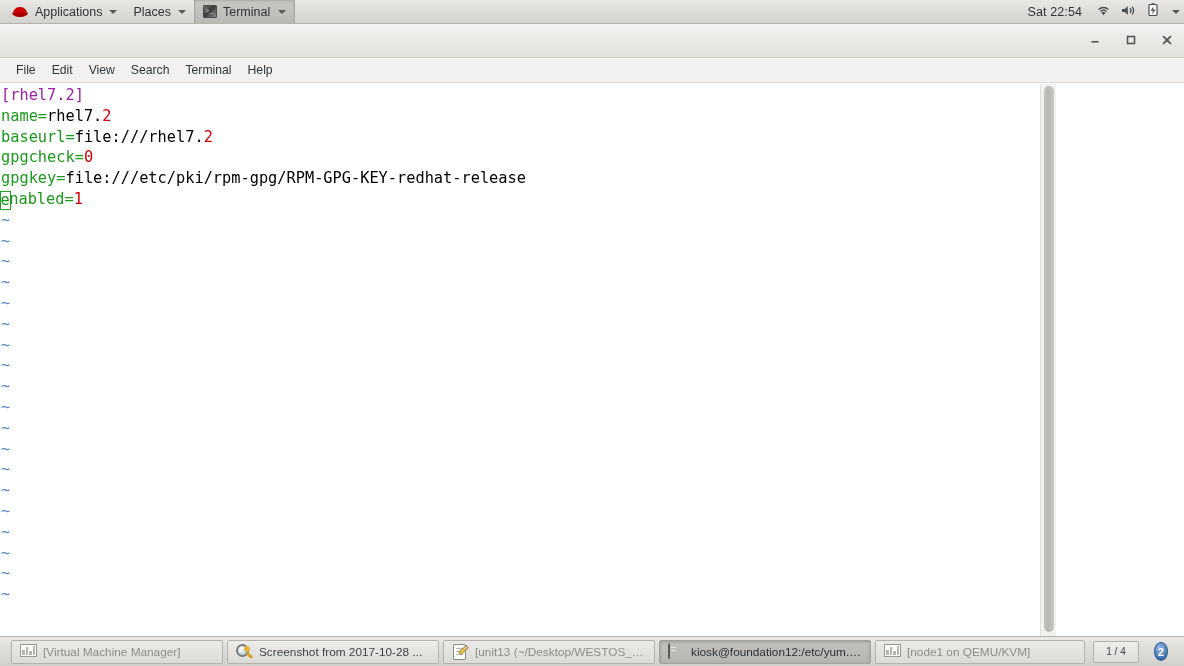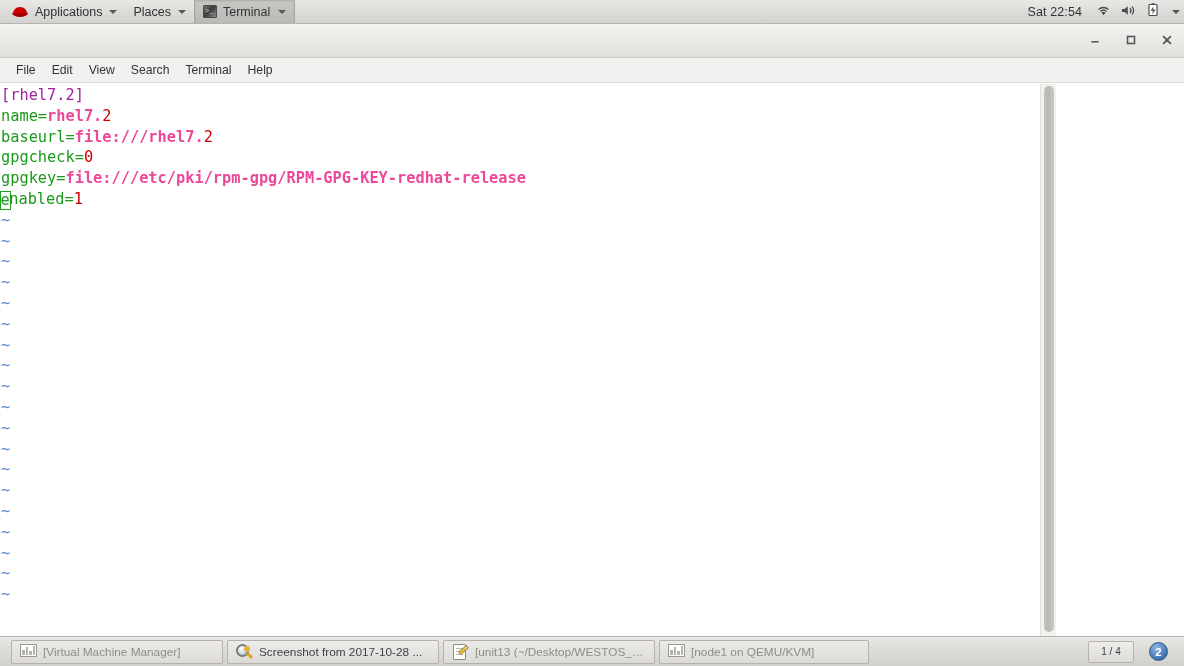--- a/index.html
+++ b/index.html
@@ -122,21 +122,21 @@
     width: 1168px; height: 552px;
     font-family: "DejaVu Sans Mono", "Liberation Mono", monospace;
     font-size: 15.3px;
     line-height: 20.8px;
     padding-left: 1px; padding-top: 1px;
     white-space: pre;
     color: #000000;
   }
   .tok-section { color: #a020a0; }
   .tok-key     { color: #1a9a1a; }
-  .tok-val     { color: #ec4899; font-weight: bold; }
+  .tok-val     { color: #000000; }
   .tok-num     { color: #cc0000; }
   .tok-tilde   { color: #5588c8; }
   .cursor-box {
     display: inline-block;
     border: 1.5px solid #22a022;
     margin: 0 -1.5px;
     color: #1a9a1a;
     line-height: 17px;
     position: relative; top: 1px;
   }
@@ -399,20 +399,26 @@
   </div>
 
   <div class="task-btn tb-w inactive">
     <span class="task-icon gedit-icon">
       <span class="sheet"></span>
         <span class="pencil"></span>
     </span>
     <span class="label">[unit13 (~/Desktop/WESTOS_O...</span>
   </div>
 
+  <div class="task-btn tb-w active">
+    <span class="task-icon">
+      <span class="termtask-icon"></span>
+    </span>
+    <span class="label">kiosk@foundation12:/etc/yum.r...</span>
+  </div>
 
   <div class="task-btn tb-w2 inactive">
     <span class="task-icon">
       <span class="vmm-icon dim">
           <i style="height:5px"></i>
           <i style="height:8px"></i>
           <i style="height:4px"></i>
           <i style="height:9px"></i>
         </span>
     </span>

